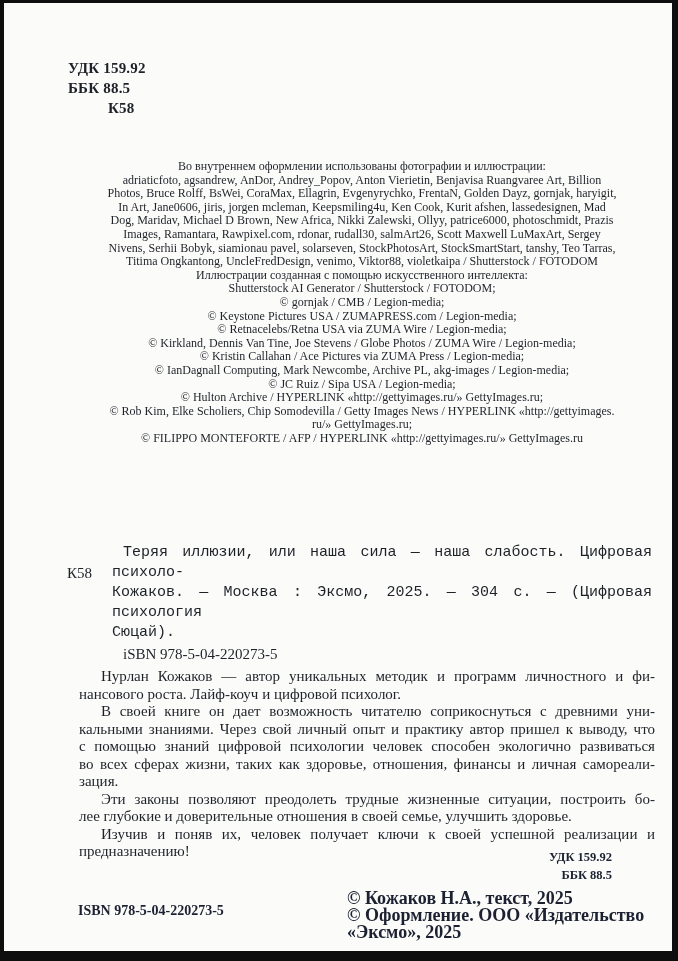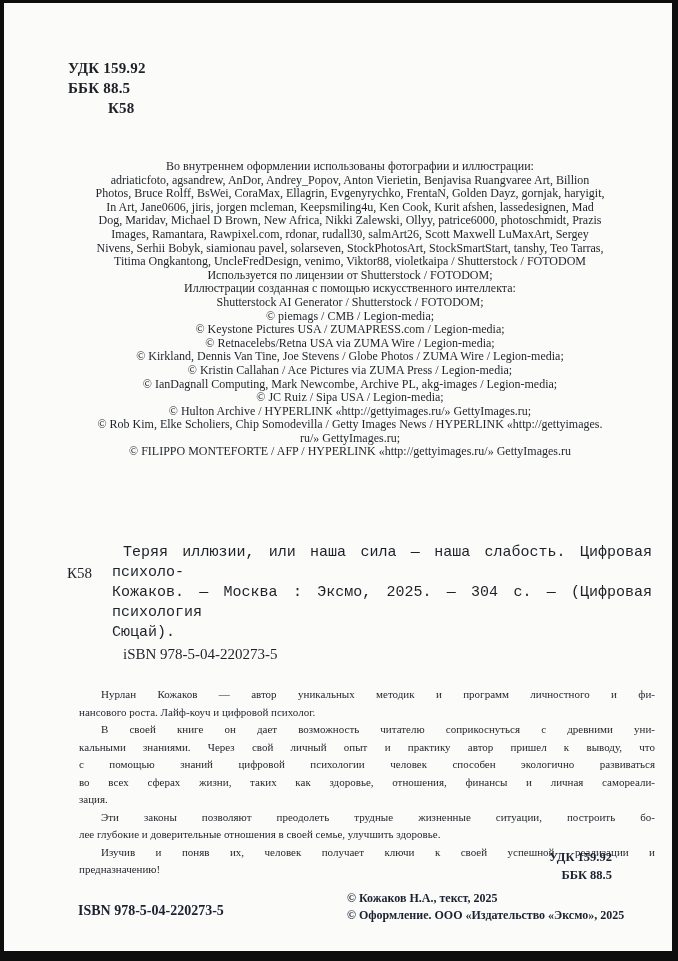--- a/index.html
+++ b/index.html
@@ -27,21 +27,21 @@
     font-size: 15px;
     line-height: 20px;
     font-weight: bold;
     letter-spacing: 0.2px;
   }
   .top-codes .code-indent { margin-left: 40px; }
 
   
   .credits {
     position: absolute;
-    top: 157px; left: 56px;
+    top: 157px; left: 68px;
     width: 580px;
     font-size: 12px;
     line-height: 13.6px;
   }
   .credits .line {
     text-align: center;
     white-space: nowrap;
   }
 
   
@@ -68,23 +68,23 @@
   
   .isbn-card {
     position: absolute;
     top: 643px; left: 119px;
     font-size: 15px;
   }
 
   
   .annotation {
     position: absolute;
-    top: 683px; left: 75px;
+    top: 665px; left: 75px;
     width: 576px;
-    font-size: 11px;
+    font-size: 15px;
     line-height: 17.5px;
     font-family: Liberation Serif, serif;
   }
   .annotation .line { text-align: justify; text-align-last: justify; }
   .annotation .line.first { text-indent: 22px; }
   .annotation .line.last { text-align-last: left; }
 
   
   .bottom-codes {
     position: absolute;
@@ -100,21 +100,21 @@
   .footer-isbn {
     position: absolute;
     top: 900px; left: 74px;
     font-size: 14px;
     font-weight: bold;
     color: #1b2130;
   }
   .footer-copyright {
     position: absolute;
     top: 887px; left: 343px;
-    font-size: 12px;
+    font-size: 18px;
     line-height: 17px;
     font-weight: bold;
     color: #1b2130;
   }
 </style>
 </head>
 <body>
 
 <div class="page">
 
@@ -126,24 +126,23 @@
 
   <div class="credits">
       <div class="line first">Во внутреннем оформлении использованы фотографии и иллюстрации:</div>
       <div class="line">adriaticfoto, agsandrew, AnDor, Andrey_Popov, Anton Vierietin, Benjavisa Ruangvaree Art, Billion</div>
       <div class="line">Photos, Bruce Rolff, BsWei, CoraMax, Ellagrin, Evgenyrychko, FrentaN, Golden Dayz, gornjak, haryigit,</div>
       <div class="line">In Art, Jane0606, jiris, jorgen mcleman, Keepsmiling4u, Ken Cook, Kurit afshen, lassedesignen, Mad</div>
       <div class="line">Dog, Maridav, Michael D Brown, New Africa, Nikki Zalewski, Ollyy, patrice6000, photoschmidt, Prazis</div>
       <div class="line">Images, Ramantara, Rawpixel.com, rdonar, rudall30, salmArt26, Scott Maxwell LuMaxArt, Sergey</div>
       <div class="line">Nivens, Serhii Bobyk, siamionau pavel, solarseven, StockPhotosArt, StockSmartStart, tanshy, Teo Tarras,</div>
       <div class="line">Titima Ongkantong, UncleFredDesign, venimo, Viktor88, violetkaipa / Shutterstock / FOTODOM</div>
-      <div class="line">Используется по лицензии от Shutterstock / FOTODOM;</div>
       <div class="line">Иллюстрации созданная с помощью искусственного интеллекта:</div>
       <div class="line">Shutterstock AI Generator / Shutterstock / FOTODOM;</div>
-      <div class="line">© piemags / CMB / Legion-media;</div>
+      <div class="line">© gornjak / CMB / Legion-media;</div>
       <div class="line">© Keystone Pictures USA / ZUMAPRESS.com / Legion-media;</div>
       <div class="line">© Retnacelebs/Retna USA via ZUMA Wire / Legion-media;</div>
       <div class="line">© Kirkland, Dennis Van Tine, Joe Stevens / Globe Photos / ZUMA Wire / Legion-media;</div>
       <div class="line">© Kristin Callahan / Ace Pictures via ZUMA Press / Legion-media;</div>
       <div class="line">© IanDagnall Computing, Mark Newcombe, Archive PL, akg-images / Legion-media;</div>
       <div class="line">© JC Ruiz / Sipa USA / Legion-media;</div>
       <div class="line">© Hulton Archive / HYPERLINK «http://gettyimages.ru/» GettyImages.ru;</div>
       <div class="line">© Rob Kim, Elke Scholiers, Chip Somodevilla / Getty Images News / HYPERLINK «http://gettyimages.</div>
       <div class="line">ru/» GettyImages.ru;</div>
       <div class="line last">© FILIPPO MONTEFORTE / AFP / HYPERLINK «http://gettyimages.ru/» GettyImages.ru</div>

